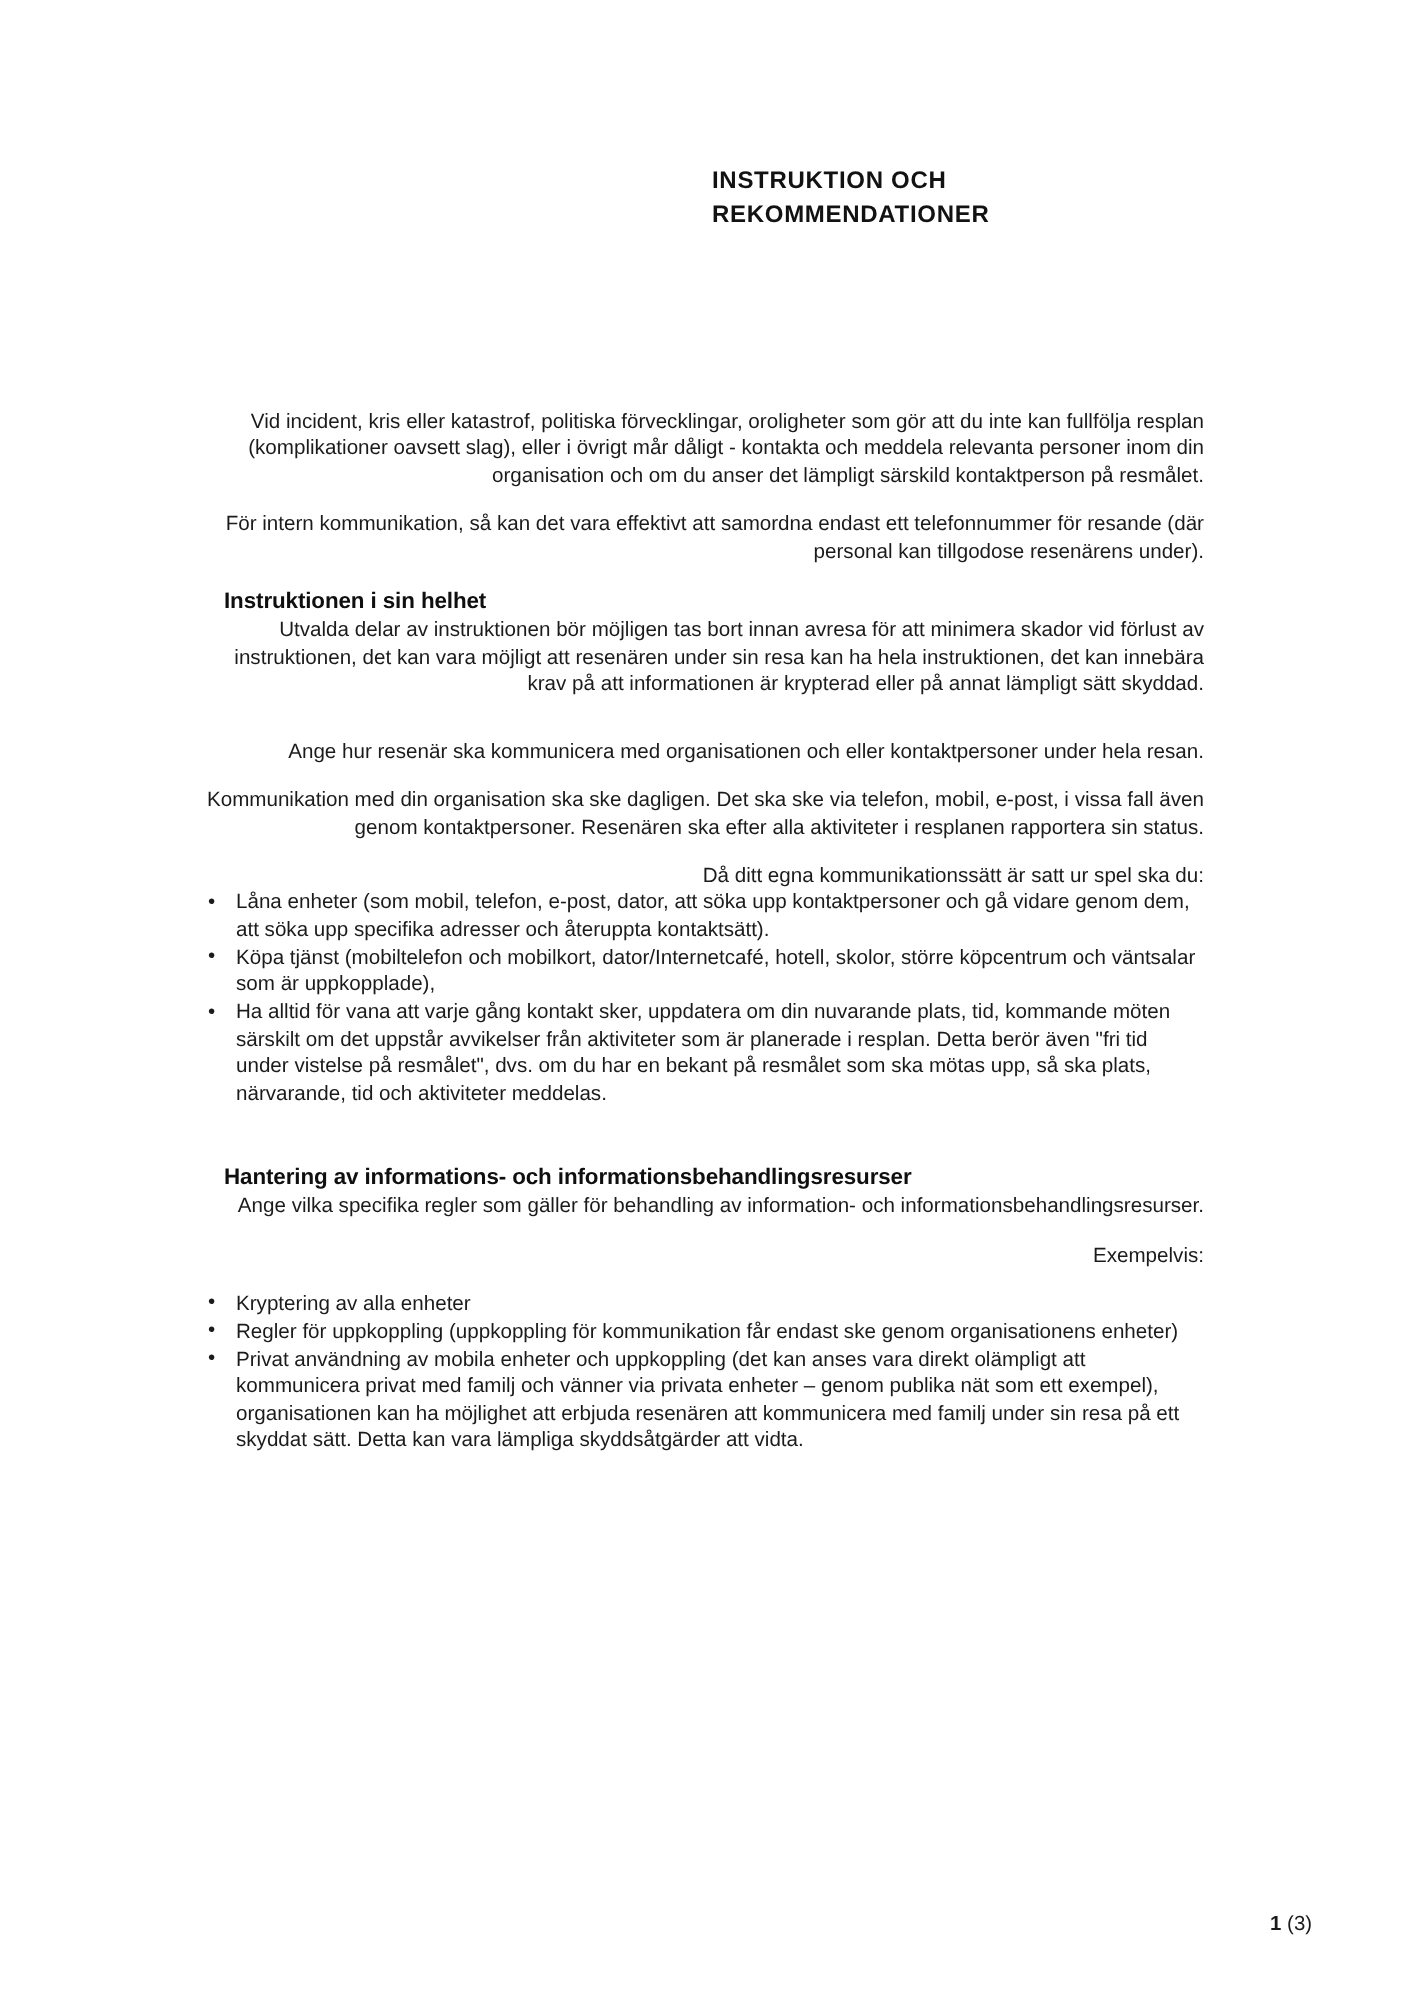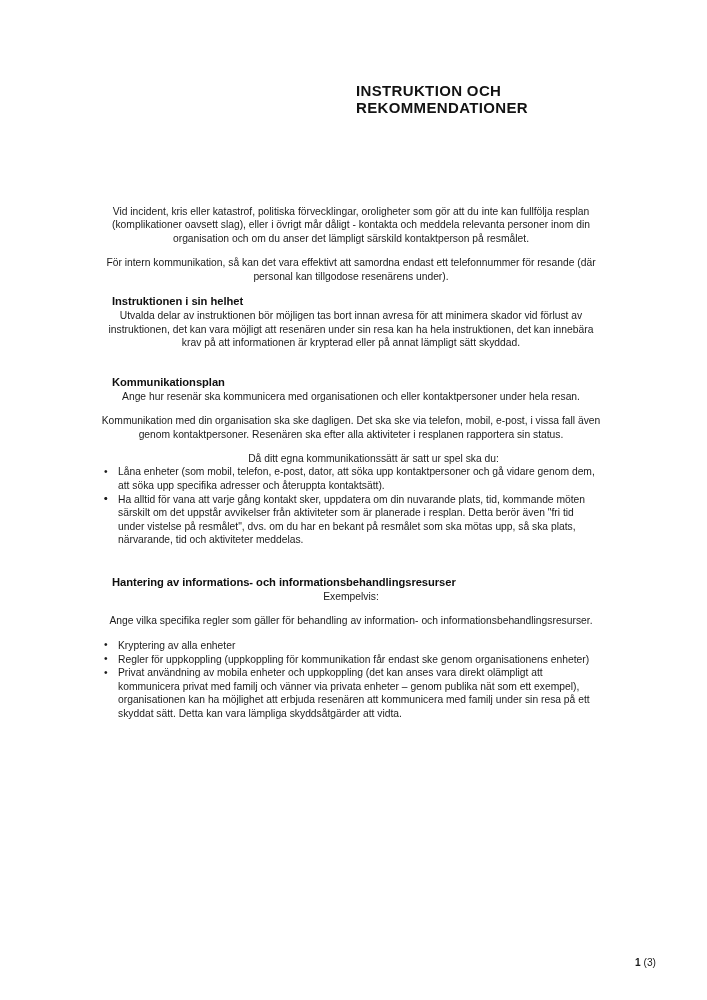--- a/index.html
+++ b/index.html
@@ -23,21 +23,21 @@
     inset: 0;
     background: #ffffff;
   }
 
   
   .doc-title {
     position: absolute;
     left: 356px;
     top: 82px;
     width: 300px;
-    font-size: 15px;
+    font-size: 12px;
     font-weight: bold;
     line-height: 17px;
     letter-spacing: 0.35px;
     color: #121212;
   }
   .doc-title .title-line {
     display: block;
     white-space: nowrap;
   }
 
@@ -46,21 +46,21 @@
     position: absolute;
     left: 100px;
     top: 205px;
     width: 502px;
   }
 
   p.para {
     margin: 0 0 11px 0;
     font-size: 10.3px;
     line-height: 13.45px;
-    text-align: center;
+    text-align: right;
     color: #1b1b1b;
   }
   p.para.tight {
     margin-bottom: 0;
     padding-left: 45px;
   }
 
   h2.section-heading {
     margin: 5px 0 0 12px;
     font-size: 11.2px;
@@ -127,47 +127,47 @@
 
     <p class="para">Vid incident, kris eller katastrof, politiska förvecklingar, oroligheter som gör att du inte kan fullfölja resplan (komplikationer oavsett slag), eller i övrigt mår dåligt - kontakta och meddela relevanta personer inom din organisation och om du anser det lämpligt särskild kontaktperson på resmålet.</p>
 
     <p class="para">För intern kommunikation, så kan det vara effektivt att samordna endast ett telefonnummer för resande (där personal kan tillgodose resenärens under).</p>
 
     <h2 class="section-heading">Instruktionen i sin helhet</h2>
     <p class="para">Utvalda delar av instruktionen bör möjligen tas bort innan avresa för att minimera skador vid förlust av instruktionen, det kan vara möjligt att resenären under sin resa kan ha hela instruktionen, det kan innebära krav på att informationen är krypterad eller på annat lämpligt sätt skyddad.</p>
 
     <div class="gap-sm"></div>
 
-    <h2 class="section-heading">Kommunikationsplan</h2>
     <p class="para">Ange hur resenär ska kommunicera med organisationen och eller kontaktpersoner under hela resan.</p>
 
     <p class="para">Kommunikation med din organisation ska ske dagligen. Det ska ske via telefon, mobil, e-post, i vissa fall även genom kontaktpersoner. Resenären ska efter alla aktiviteter i resplanen rapportera sin status.</p>
 
     <p class="para tight">Då ditt egna kommunikationssätt är satt ur spel ska du:</p>
 
     <ul class="bullets">
       <li>
         <span class="bullet-mark">•</span>
         <span>Låna enheter (som mobil, telefon, e-post, dator, att söka upp kontaktpersoner och gå vidare genom dem, att söka upp specifika adresser och återuppta kontaktsätt).</span>
       </li>
       <li>
         <span class="bullet-mark">•</span>
+        <span>Köpa tjänst (mobiltelefon och mobilkort, dator/Internetcafé, hotell, skolor, större köpcentrum och väntsalar som är uppkopplade),</span>
       </li>
       <li>
         <span class="bullet-mark">•</span>
         <span>Ha alltid för vana att varje gång kontakt sker, uppdatera om din nuvarande plats, tid, kommande möten särskilt om det uppstår avvikelser från aktiviteter som är planerade i resplan. Detta berör även "fri tid under vistelse på resmålet", dvs. om du har en bekant på resmålet som ska mötas upp, så ska plats, närvarande, tid och aktiviteter meddelas.</span>
       </li>
     </ul>
 
     <div class="gap-md"></div>
 
     <h2 class="section-heading">Hantering av informations- och informationsbehandlingsresurser</h2>
+    <p class="para">Ange vilka specifika regler som gäller för behandling av information- och informationsbehandlingsresurser.</p>
+
     <p class="para">Exempelvis:</p>
-
-    <p class="para">Ange vilka specifika regler som gäller för behandling av information- och informationsbehandlingsresurser.</p>
 
     <ul class="bullets">
       <li>
         <span class="bullet-mark">•</span>
         <span>Kryptering av alla enheter</span>
       </li>
       <li>
         <span class="bullet-mark">•</span>
         <span>Regler för uppkoppling (uppkoppling för kommunikation får endast ske genom organisationens enheter)</span>
       </li>

